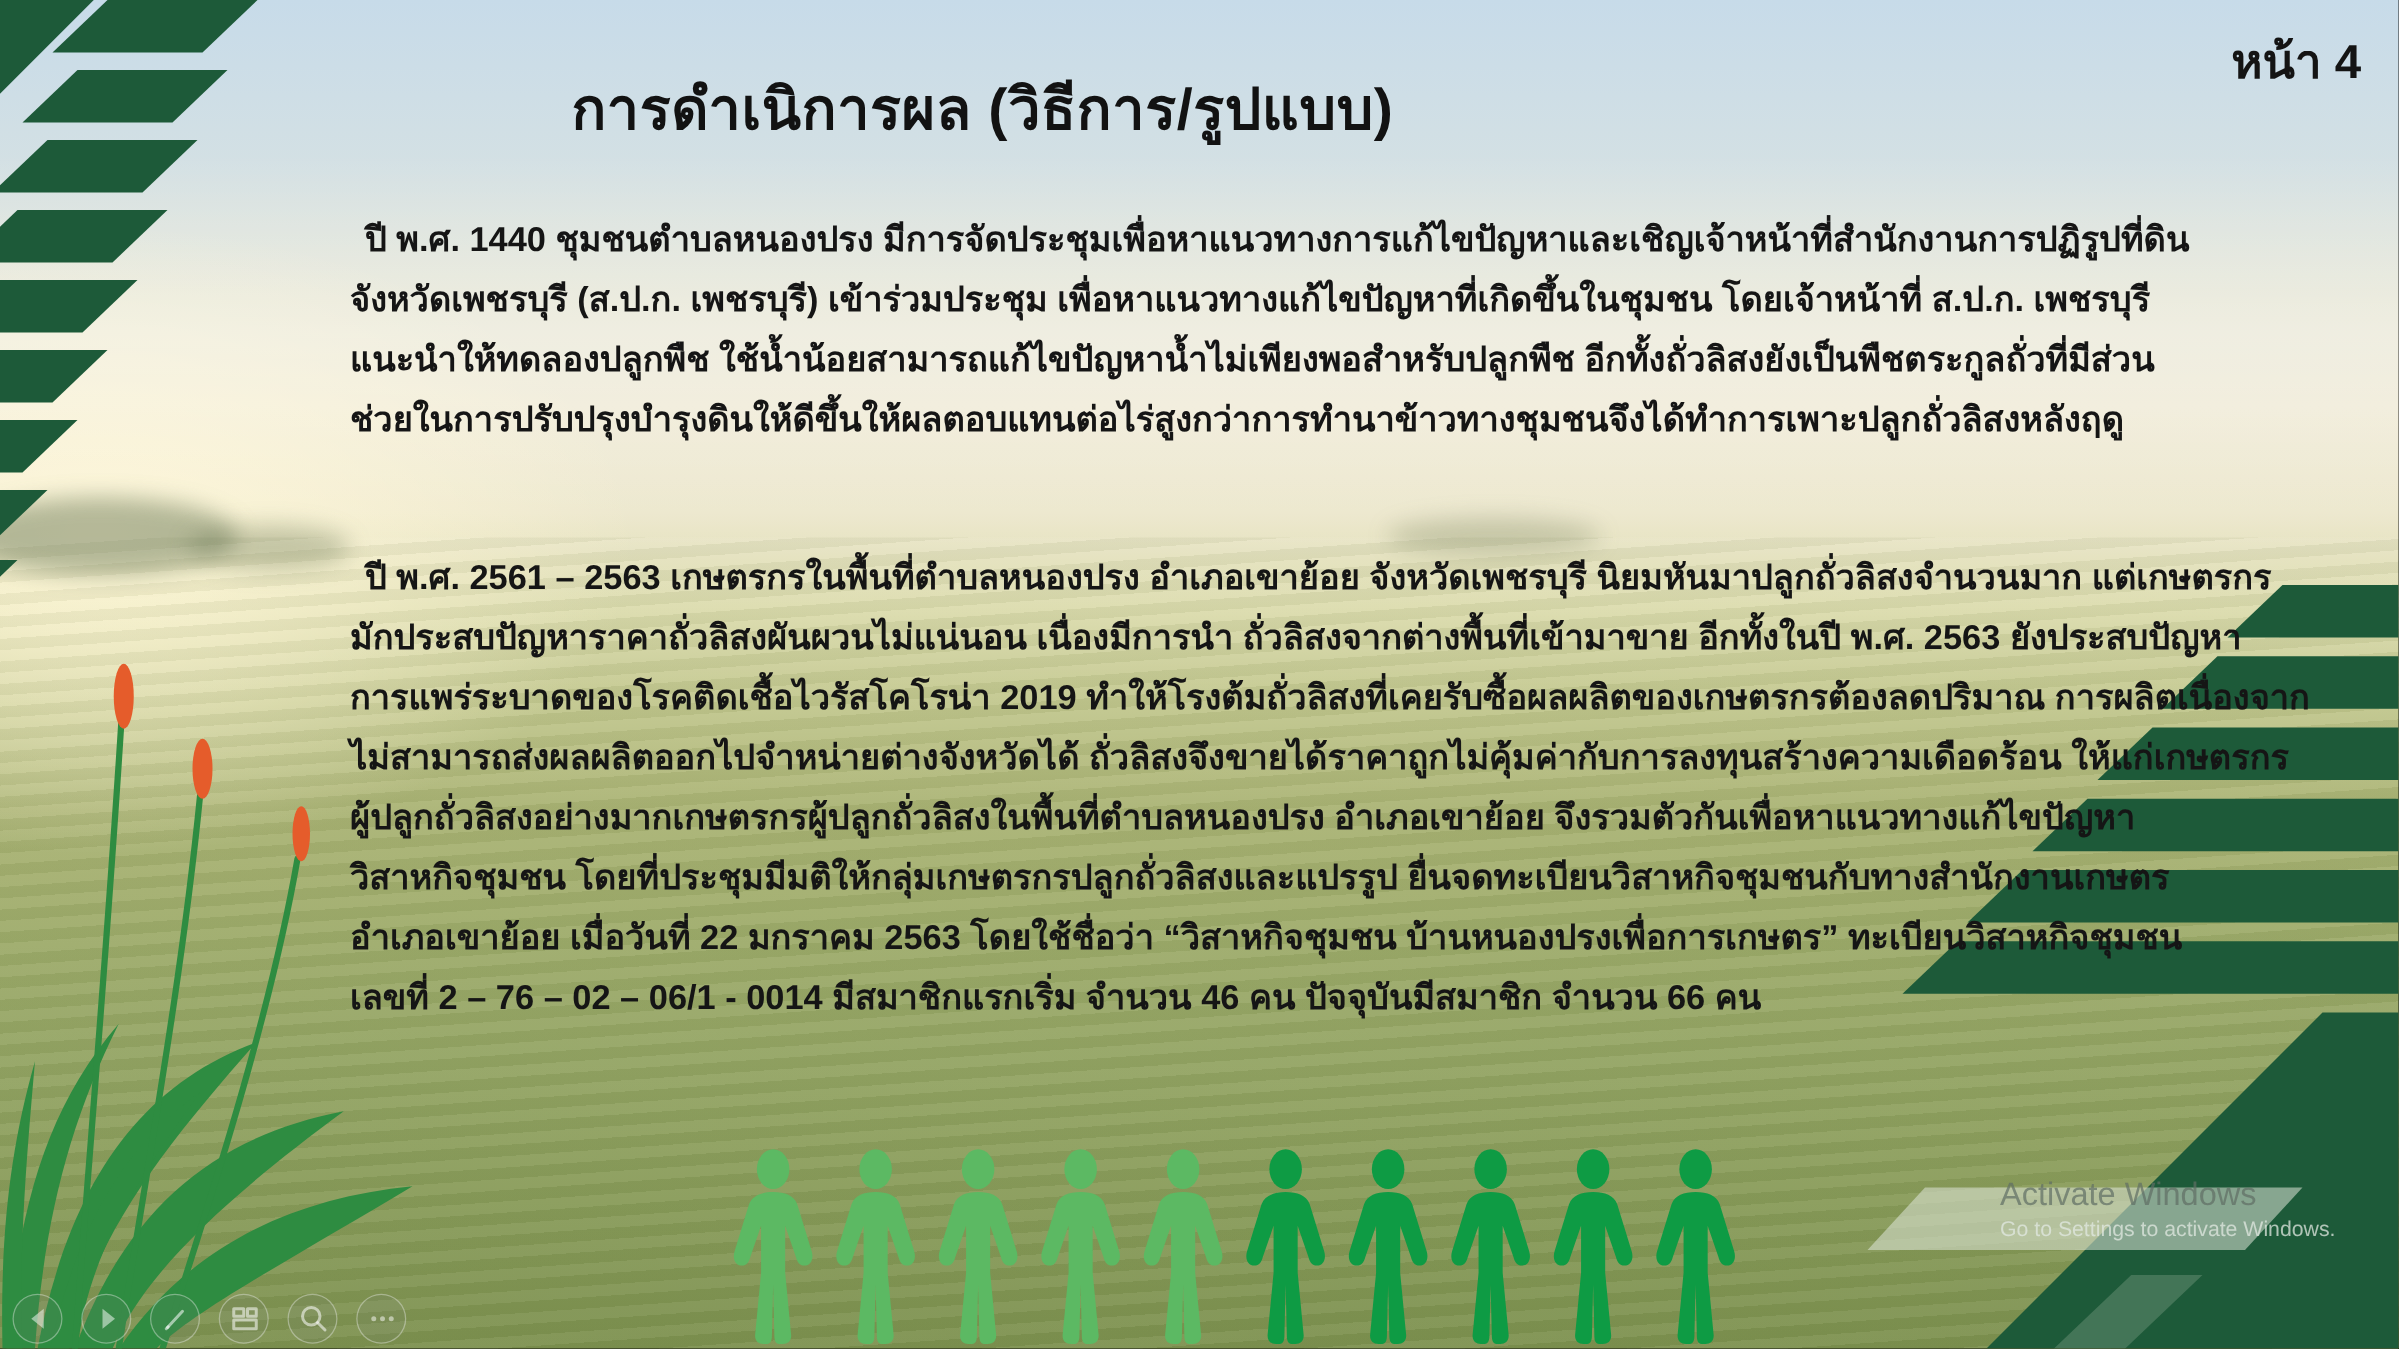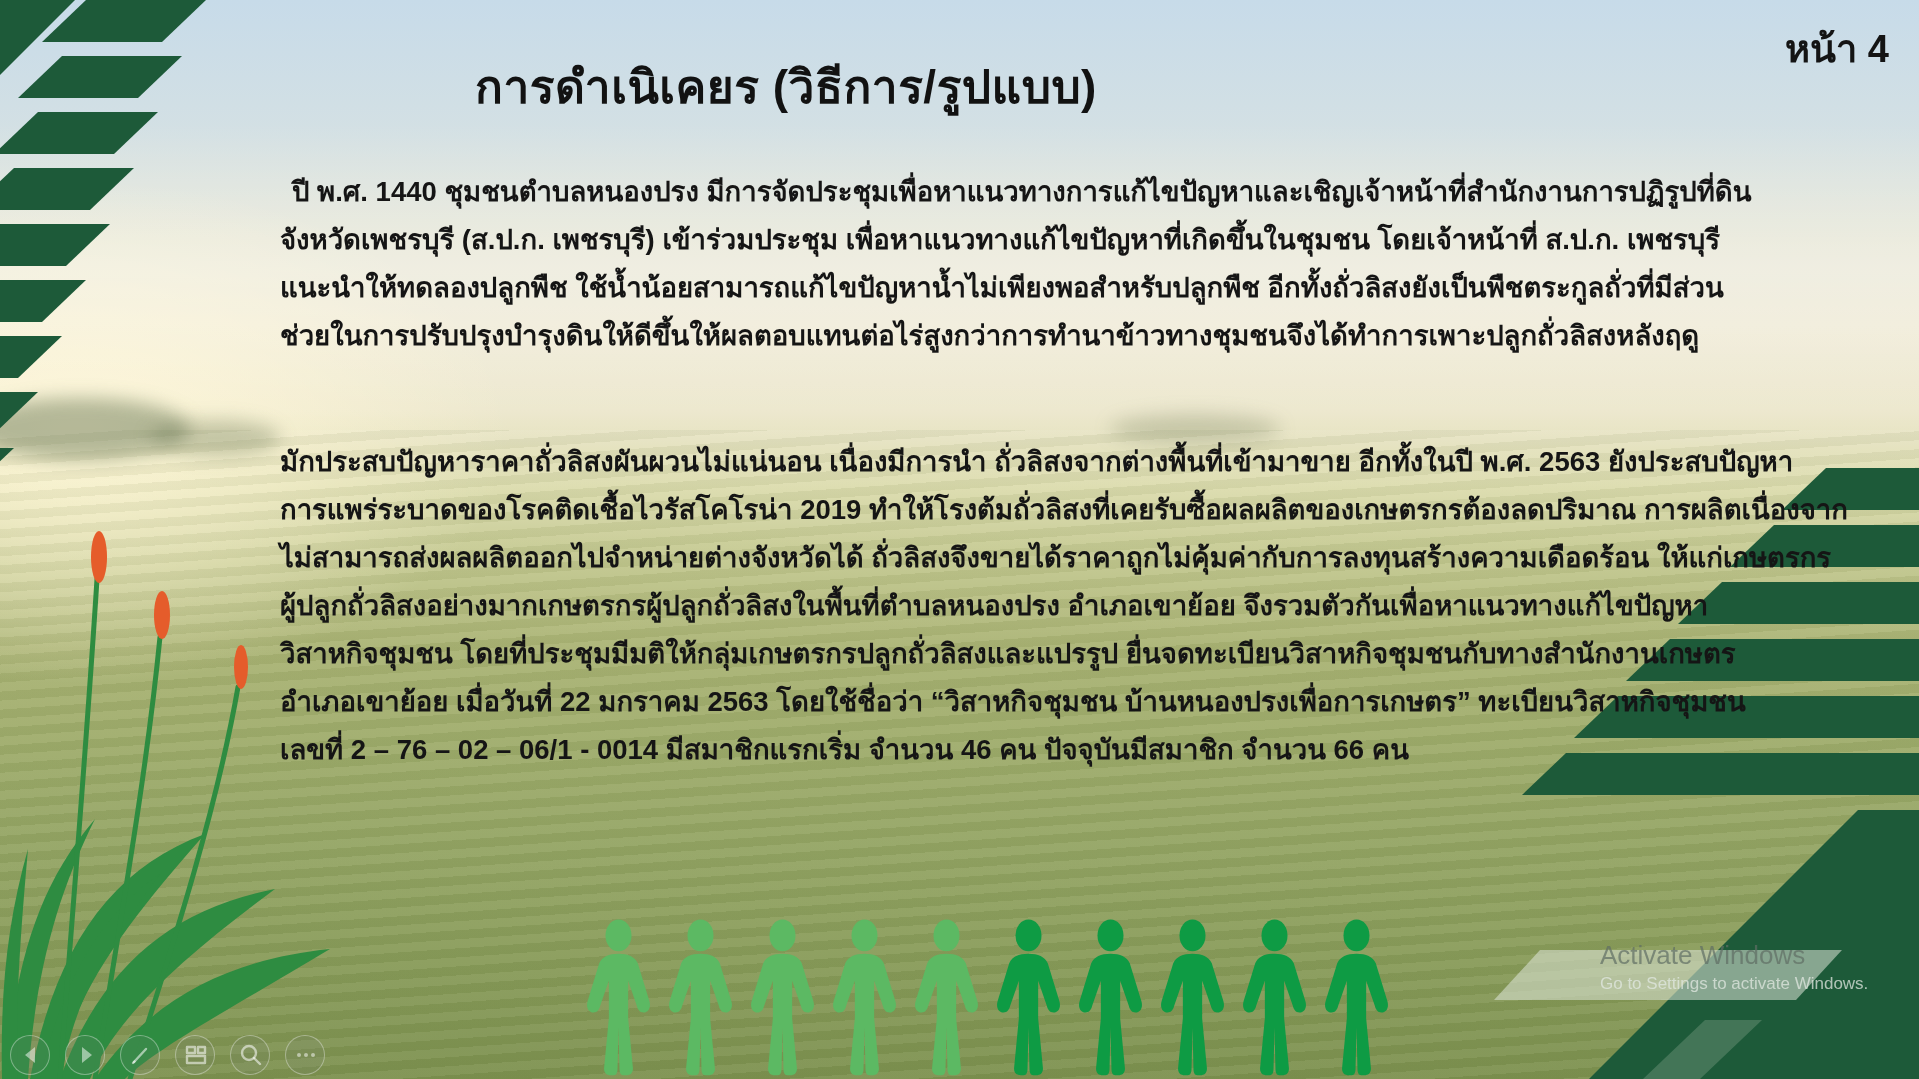--- a/index.html
+++ b/index.html
@@ -115,30 +115,31 @@
         <path d="M36,36 C26,36 19,39 16,46 L4,85 C2,92 5,97 10,97 C14,97 16,94 17,90
                  L26,64 L26,103 L21,155 C21,160 24,162 28,162 L31,162 C34,162 35,159 35,155
                  L36,113 L37,155 C37,159 38,162 41,162 L44,162 C48,162 51,160 51,155
                  L46,103 L46,64 L55,90 C56,94 58,97 62,97 C67,97 70,92 68,85 L56,46
                  C53,39 46,36 36,36 Z"></path>
       </g>
     </defs>
   </svg>
 
   <div class="page-label">หน้า 4</div>
-  <div class="slide-title">การดำเนิเคยร (วิธีการ/รูปแบบ)</div>
+  <div class="slide-title">การดำเนิการผล (วิธีการ/รูปแบบ)</div>
 
   <div class="para para1">
     <div class="line indent">ปี พ.ศ. 1440 ชุมชนตำบลหนองปรง มีการจัดประชุมเพื่อหาแนวทางการแก้ไขปัญหาและเชิญเจ้าหน้าที่สำนักงานการปฏิรูปที่ดิน</div>
     <div class="line">จังหวัดเพชรบุรี (ส.ป.ก. เพชรบุรี) เข้าร่วมประชุม เพื่อหาแนวทางแก้ไขปัญหาที่เกิดขึ้นในชุมชน โดยเจ้าหน้าที่ ส.ป.ก. เพชรบุรี</div>
     <div class="line">แนะนำให้ทดลองปลูกพืช ใช้น้ำน้อยสามารถแก้ไขปัญหาน้ำไม่เพียงพอสำหรับปลูกพืช อีกทั้งถั่วลิสงยังเป็นพืชตระกูลถั่วที่มีส่วน</div>
     <div class="line">ช่วยในการปรับปรุงบำรุงดินให้ดีขึ้นให้ผลตอบแทนต่อไร่สูงกว่าการทำนาข้าวทางชุมชนจึงได้ทำการเพาะปลูกถั่วลิสงหลังฤดู</div>
   </div>
 
   <div class="para para2">
+    <div class="line indent">ปี พ.ศ. 2561 – 2563 เกษตรกรในพื้นที่ตำบลหนองปรง อำเภอเขาย้อย จังหวัดเพชรบุรี นิยมหันมาปลูกถั่วลิสงจำนวนมาก แต่เกษตรกร</div>
     <div class="line">มักประสบปัญหาราคาถั่วลิสงผันผวนไม่แน่นอน เนื่องมีการนำ ถั่วลิสงจากต่างพื้นที่เข้ามาขาย อีกทั้งในปี พ.ศ. 2563 ยังประสบปัญหา</div>
     <div class="line">การแพร่ระบาดของโรคติดเชื้อไวรัสโคโรน่า 2019 ทำให้โรงต้มถั่วลิสงที่เคยรับซื้อผลผลิตของเกษตรกรต้องลดปริมาณ การผลิตเนื่องจาก</div>
     <div class="line">ไม่สามารถส่งผลผลิตออกไปจำหน่ายต่างจังหวัดได้ ถั่วลิสงจึงขายได้ราคาถูกไม่คุ้มค่ากับการลงทุนสร้างความเดือดร้อน ให้แก่เกษตรกร</div>
     <div class="line">ผู้ปลูกถั่วลิสงอย่างมากเกษตรกรผู้ปลูกถั่วลิสงในพื้นที่ตำบลหนองปรง อำเภอเขาย้อย จึงรวมตัวกันเพื่อหาแนวทางแก้ไขปัญหา</div>
     <div class="line">วิสาหกิจชุมชน โดยที่ประชุมมีมติให้กลุ่มเกษตรกรปลูกถั่วลิสงและแปรรูป ยื่นจดทะเบียนวิสาหกิจชุมชนกับทางสำนักงานเกษตร</div>
     <div class="line">อำเภอเขาย้อย เมื่อวันที่ 22 มกราคม 2563 โดยใช้ชื่อว่า “วิสาหกิจชุมชน บ้านหนองปรงเพื่อการเกษตร” ทะเบียนวิสาหกิจชุมชน</div>
     <div class="line">เลขที่ 2 – 76 – 02 – 06/1 - 0014 มีสมาชิกแรกเริ่ม จำนวน 46 คน ปัจจุบันมีสมาชิก จำนวน 66 คน</div>
   </div>
 
   <div class="people-row">

